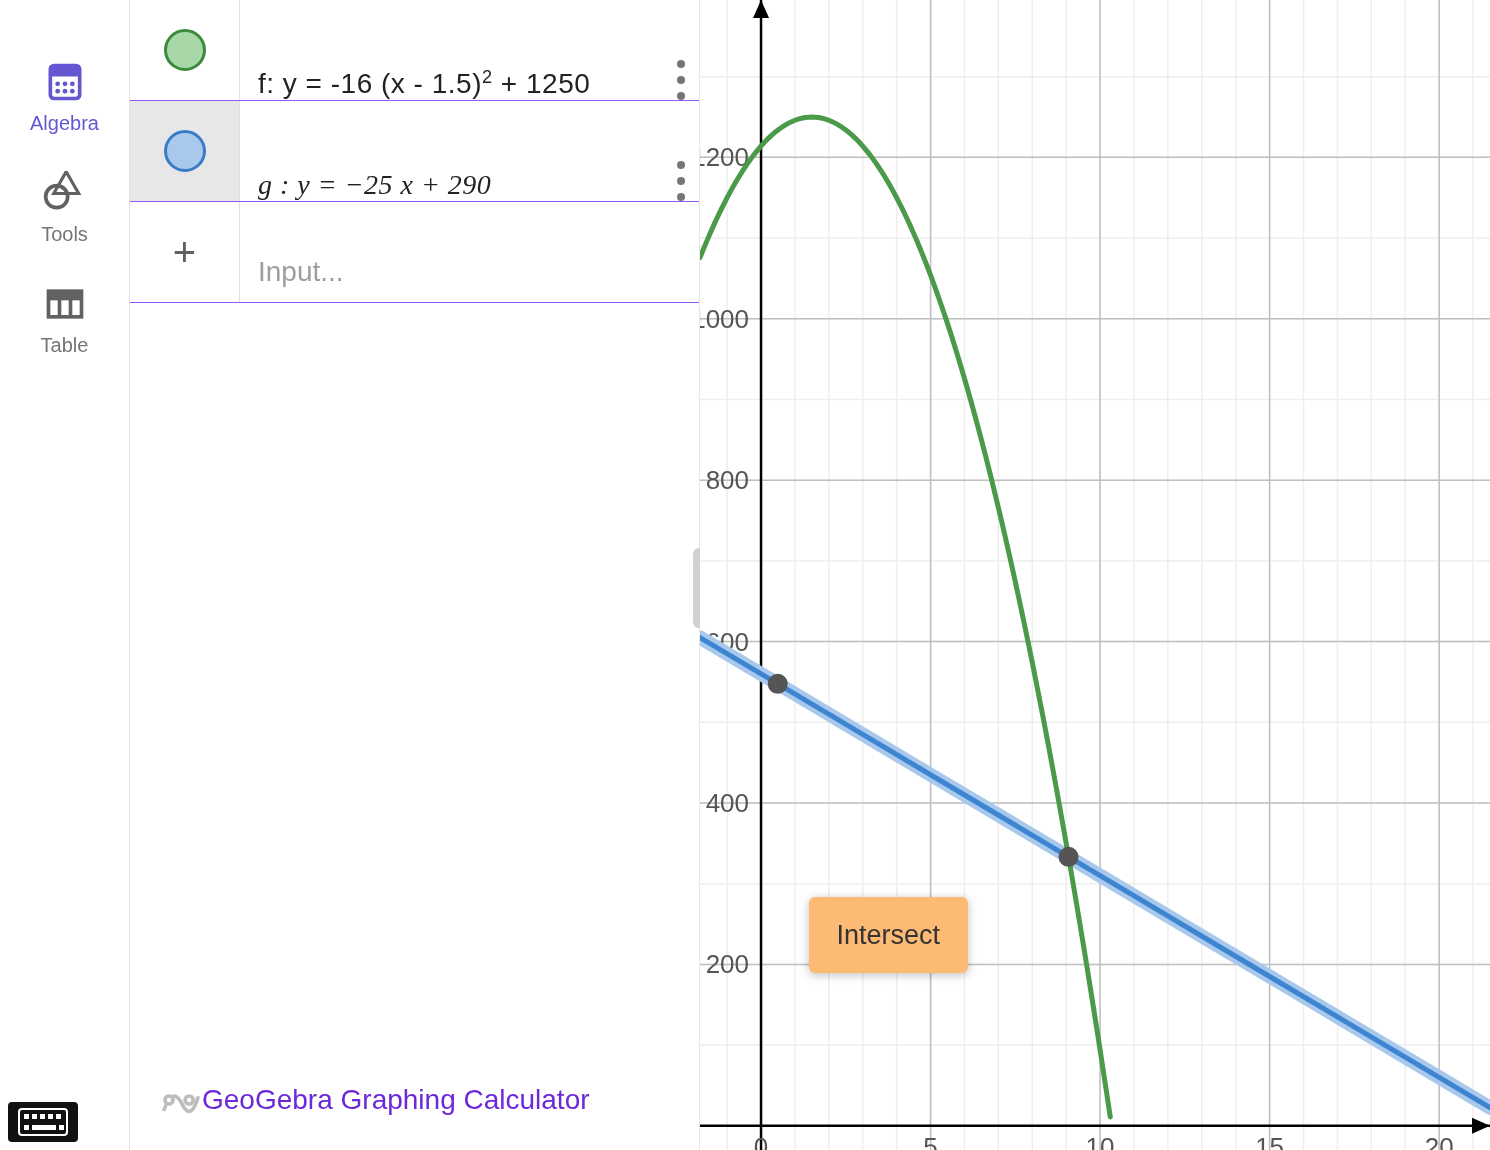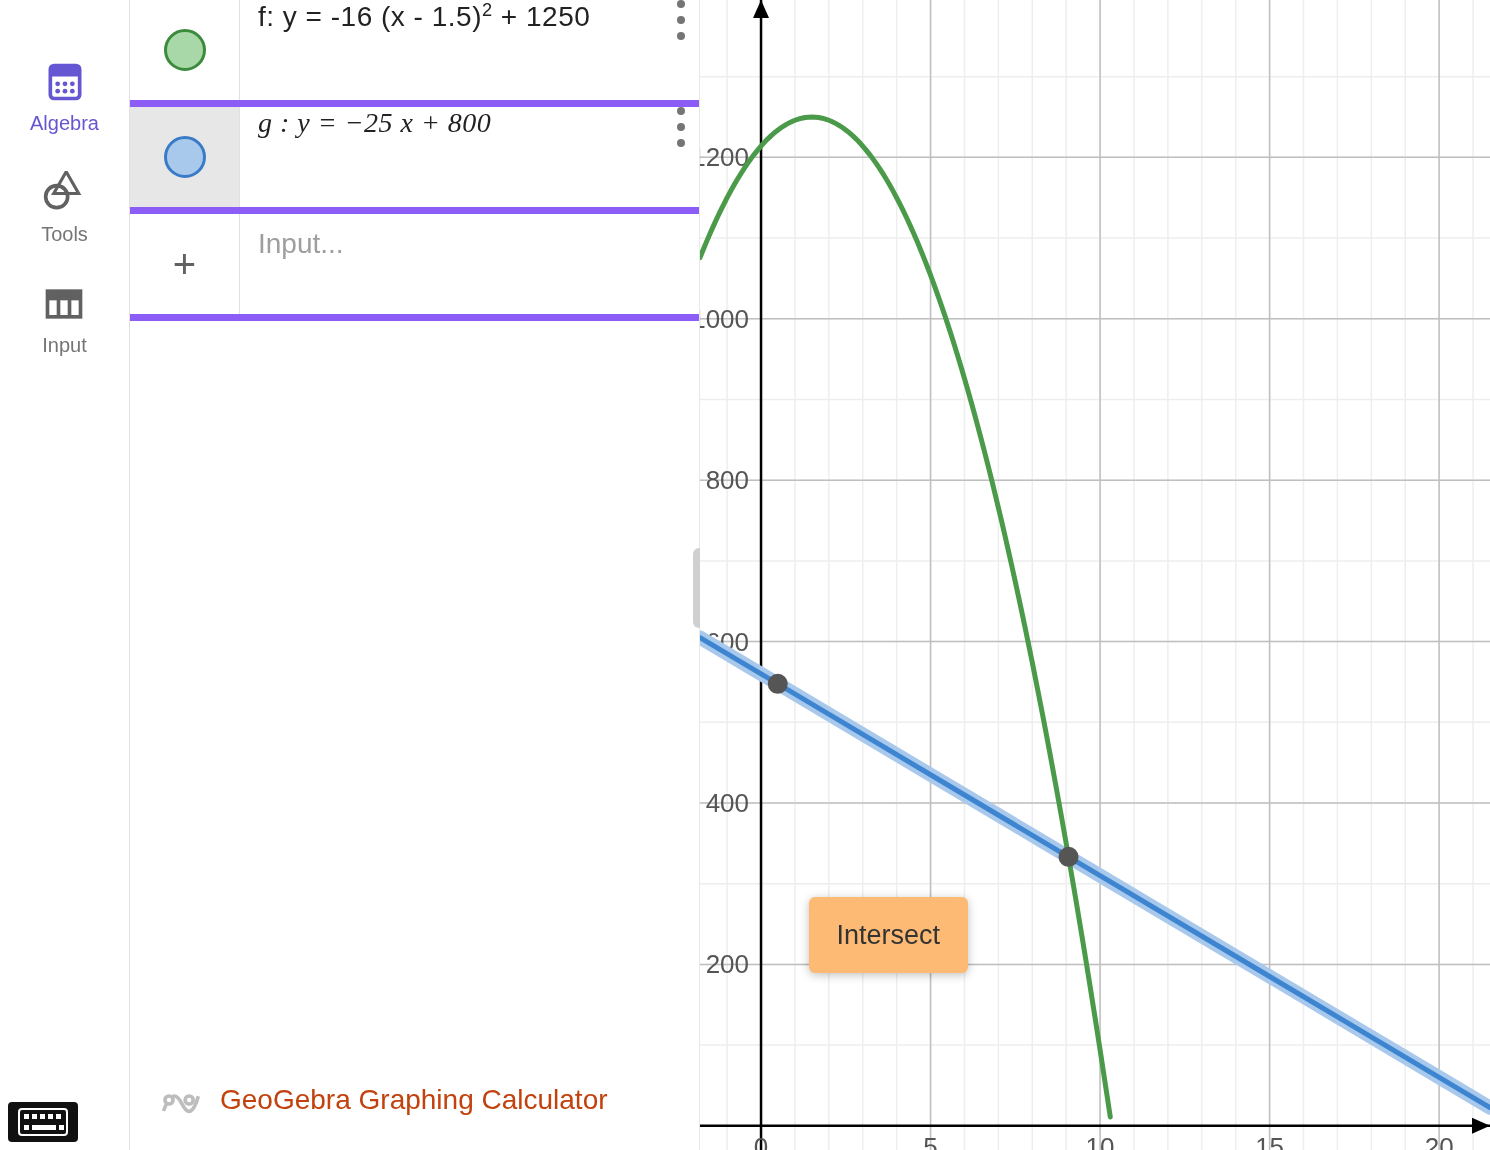--- a/index.html
+++ b/index.html
@@ -10,33 +10,33 @@
 .nav { width: 130px; border-right: 1px solid #e0e0e0; display: flex; flex-direction: column; align-items: center; padding-top: 60px; gap: 36px; }
 .nav-item { display: flex; flex-direction: column; align-items: center; gap: 8px; cursor: pointer; }
 .nav-item .lbl { font-size: 20px; color: #757575; }
 .nav-item.active .lbl { color: #6557d2; }
 .nav-item.active svg { color: #6557d2; }
 .nav-item svg { color: #616161; }
 
 
 .panel { flex: 0 0 570px; width: 570px; border-right: 1px solid #e8e8e8; display: flex; flex-direction: column; position: relative; background:#fff; }
 .rows { }
-.row { display: flex; align-items: flex-start; min-height: 100px; border-bottom: 7px solid #8b5cf6; }
+.row { display: flex; align-items: flex-end; min-height: 100px; border-bottom: 1px solid #8b5cf6; }
 .row .dot-cell { width: 110px; display:flex; align-items:center; justify-content:center; border-right:1px solid #e0e0e0; height:100%; min-height:100px; }
 .row.sel .dot-cell { background:#e7e7e7; }
 .dot { width: 42px; height: 42px; border-radius: 50%; border: 3px solid; }
 .row .formula { flex: 1; padding: 0 12px 0 18px; font-size: 28px; color: #222; letter-spacing: 0.5px; display:flex; align-items:center; }
 .row .more { width: 36px; display:flex; align-items:center; justify-content:center; color:#757575; cursor:pointer; }
 .more svg { width: 8px; }
 .row.input .dot-cell { border-right:1px solid #e0e0e0; }
 .row.input .plus { font-size: 40px; color:#616161; font-weight:300; }
 .row.input .inp { flex:1; border:none; outline:none; font-size:28px; padding:0 18px; color:#7f1d1d; height:60px; }
 .row.input .inp::placeholder { color:#9e9e9e; }
 
-.brand { position:absolute; bottom:28px; left:28px; display:flex; align-items:center; gap:18px; color:#c2410c; font-size:28px; }
+.brand { position:absolute; bottom:28px; left:28px; display:flex; align-items:center; color:#6d28d9; font-size:28px; }
 .brand svg { color:#bdbdbd; }
 
 
 .resizer { position:absolute; right:-6px; top:548px; width:12px; height:80px; border-radius:6px; background:#d0d0d0; }
 
 
 .graph { flex: 1; position: relative; background:#fff; overflow:hidden; }
 .graph svg { width:100%; height:100%; }
 
 
@@ -75,21 +75,21 @@
         </svg>
       <span class="lbl">Tools</span>
     </div>
     <div class="nav-item">
       <svg width="44" height="44" viewBox="0 0 24 24">
           <rect x="3" y="5" width="18" height="14" fill="none" stroke="currentColor" stroke-width="2"></rect>
           <rect x="3" y="5" width="18" height="5" fill="currentColor"></rect>
           <line x1="9" y1="5" x2="9" y2="19" stroke="currentColor" stroke-width="2"></line>
           <line x1="15" y1="5" x2="15" y2="19" stroke="currentColor" stroke-width="2"></line>
         </svg>
-      <span class="lbl">Input</span>
+      <span class="lbl">Table</span>
     </div>
   </div>
 
   <div class="panel">
     <div class="rows">
       <div class="row">
         <div class="dot-cell">
           <div class="dot" id="dot-f" style="background: rgb(168, 216, 168); border-color: rgb(60, 138, 60);"></div>
         </div>
         <div class="formula">
@@ -102,21 +102,21 @@
               <circle cx="2" cy="18" r="2" fill="currentColor"></circle>
             </svg>
         </div>
       </div>
 
       <div class="row sel">
         <div class="dot-cell">
           <div class="dot" id="dot-g" style="background: rgb(168, 200, 236); border-color: rgb(58, 123, 200);"></div>
         </div>
         <div class="formula">
-          <span style="font-family: 'Times New Roman', serif; font-style: italic;">g  :  y  =  −25 x + 800</span>
+          <span style="font-family: 'Times New Roman', serif; font-style: italic;">g  :  y  =  −25 x + 290</span>
         </div>
         <div class="more">
           <svg viewBox="0 0 4 20">
               <circle cx="2" cy="2" r="2" fill="currentColor"></circle>
               <circle cx="2" cy="10" r="2" fill="currentColor"></circle>
               <circle cx="2" cy="18" r="2" fill="currentColor"></circle>
             </svg>
         </div>
       </div>
 

